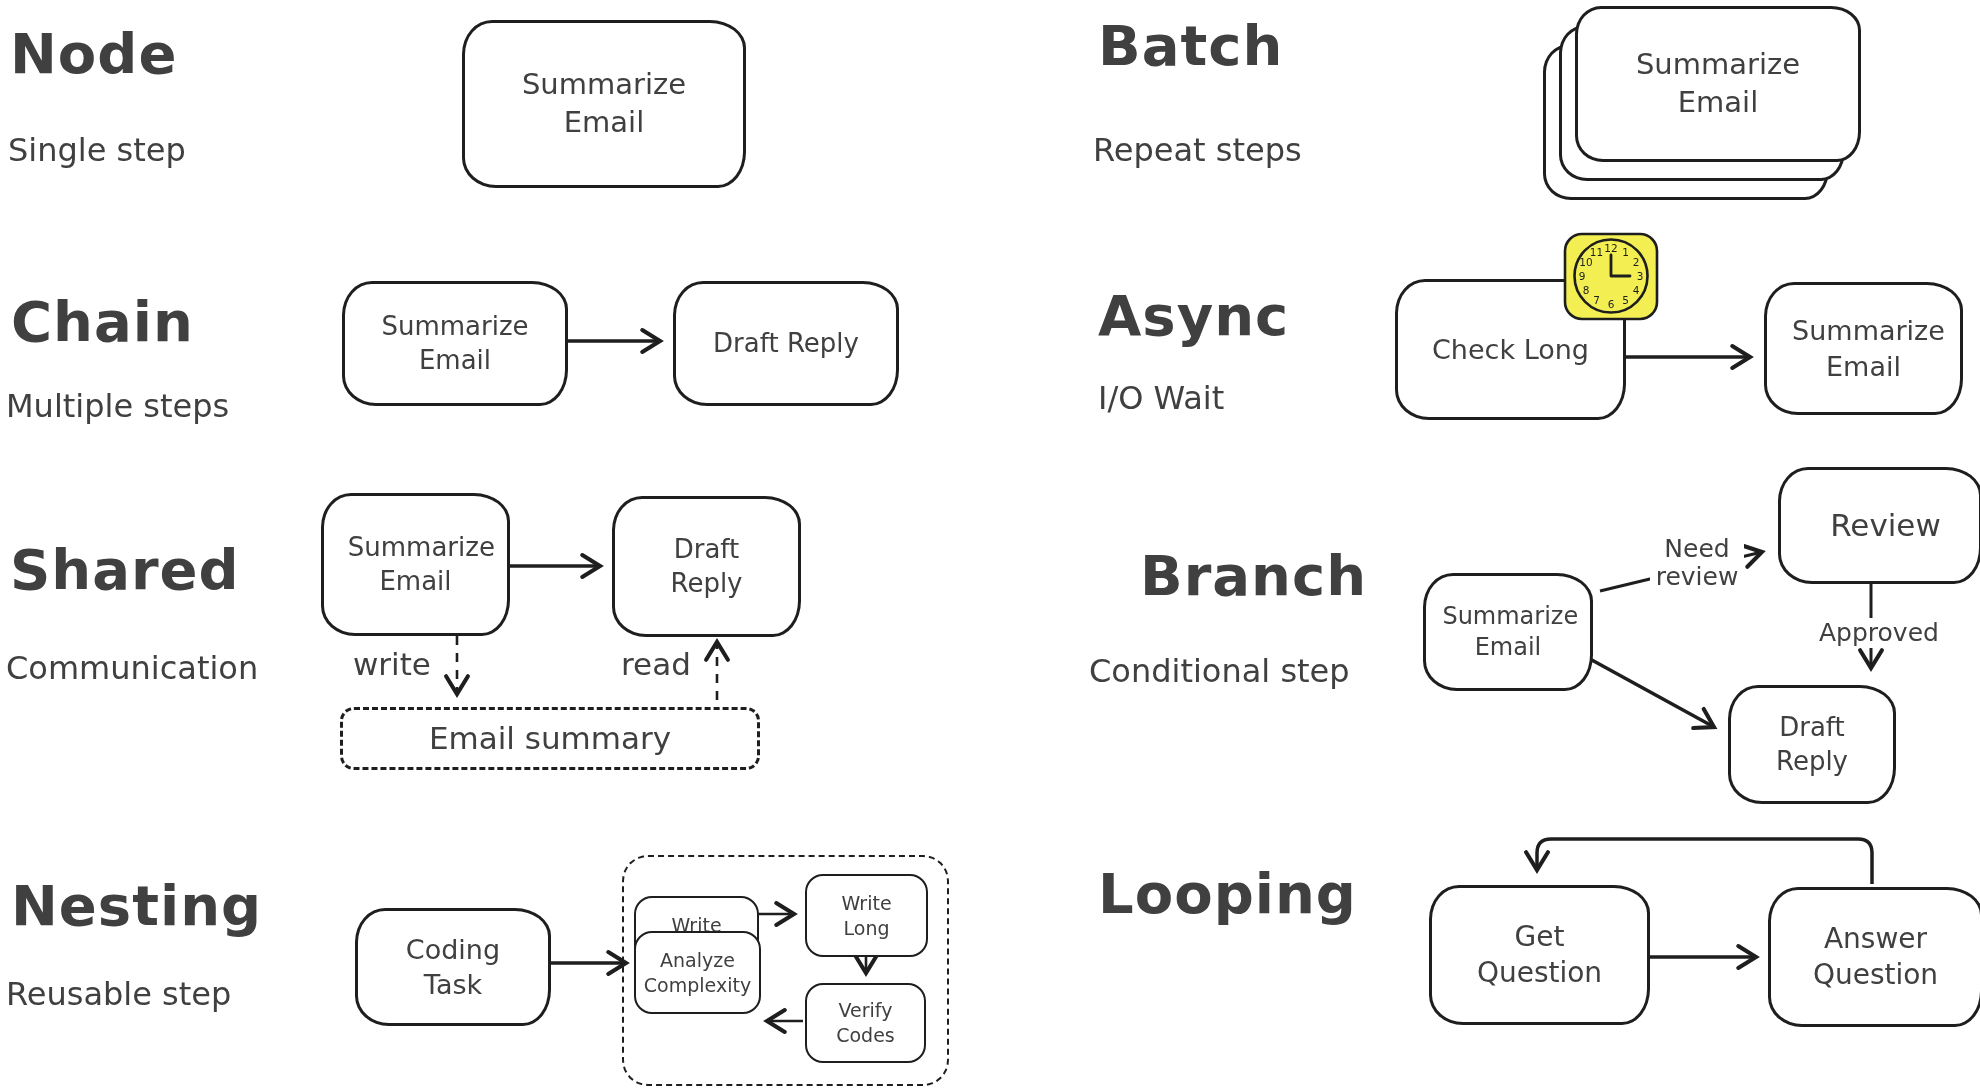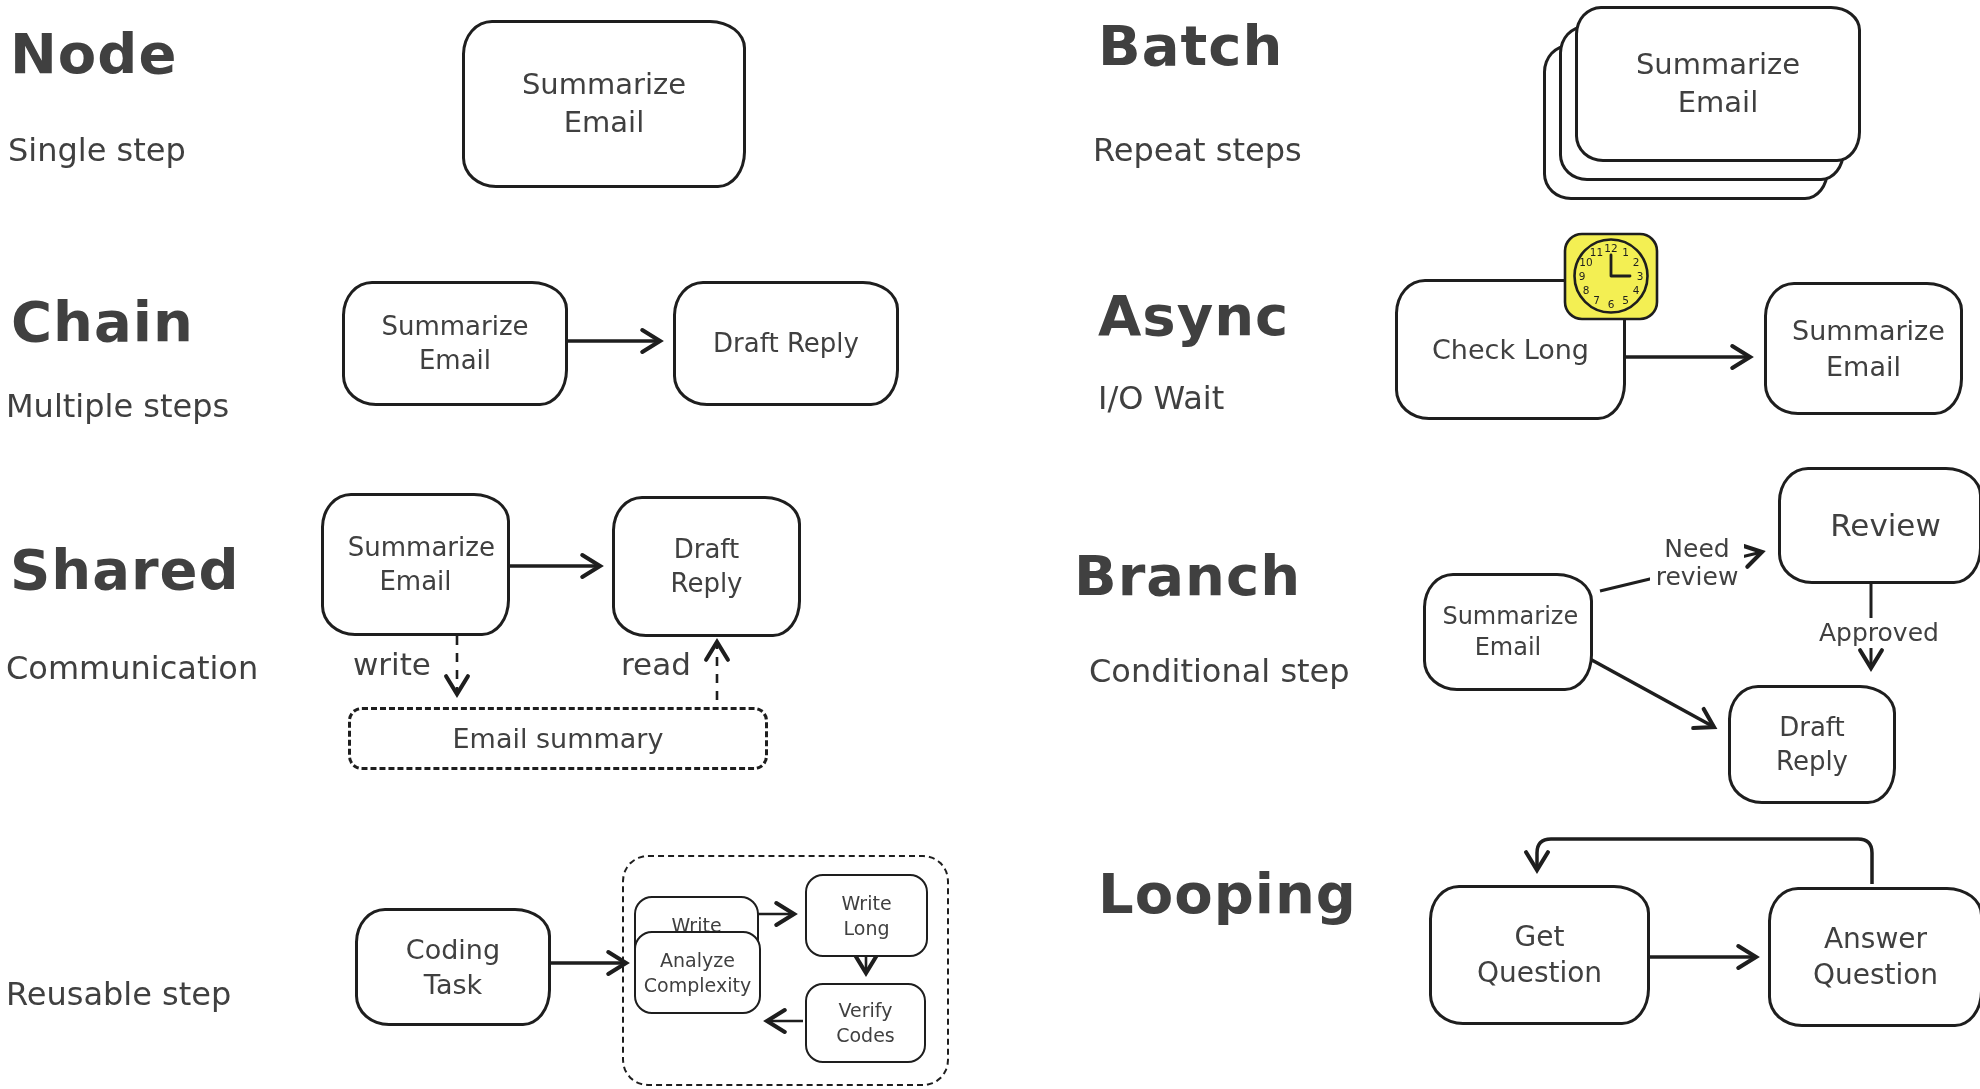--- a/index.html
+++ b/index.html
@@ -108,38 +108,39 @@
   <div class="t" style="left:10px;top:542px;">Shared</div>
   <div class="s" style="left:6px;top:652px;">Communication</div>
   <div class="node" style="left:321px;top:493px;width:183px;height:137px;font-size:26px;">
     <span>Summarize Email</span>
   </div>
   <div class="node" style="left:612px;top:496px;width:183px;height:135px;font-size:26px;">
     <span>Draft Reply</span>
   </div>
   <div class="lbl" style="left:350px;top:646px;font-size:31px;background:transparent;">write</div>
   <div class="lbl" style="left:618px;top:646px;font-size:31px;background:transparent;">read</div>
-  <div class="node dashed" style="left:348px;top:707px;width:414px;height:57px;font-size:27px;border-radius:14px;">
+  <div class="node dashed" style="left:340px;top:707px;width:414px;height:57px;font-size:31px;border-radius:14px;">
     <span style="max-width:95%;">Email summary</span>
   </div>
 
-  <div class="t" style="left:1074px;top:548px;">Branch</div>
+  <div class="t" style="left:1140px;top:548px;">Branch</div>
   <div class="s" style="left:1089px;top:655px;">Conditional step</div>
   <div class="node" style="left:1423px;top:573px;width:164px;height:112px;font-size:24px;">
     <span style="max-width:80%;">Summarize Email</span>
   </div>
   <div class="node" style="left:1778px;top:467px;width:187px;height:111px;font-size:31px;padding-left:11px;">
     <span>Review</span>
   </div>
   <div class="node" style="left:1728px;top:685px;width:162px;height:113px;font-size:26px;">
     <span style="max-width:70%;">Draft Reply</span>
   </div>
   <div class="lbl" style="left:1650px;top:534px;width:88px;font-size:25px;">Need review</div>
   <div class="lbl" style="left:1816px;top:618px;width:110px;font-size:25px;">Approved</div>
 
+  <div class="t" style="left:11px;top:878px;">Nesting</div>
   <div class="s" style="left:6px;top:978px;">Reusable step</div>
   <div class="node" style="left:355px;top:908px;width:190px;height:112px;font-size:27px;">
     <span style="max-width:70%;">Coding Task</span>
   </div>
   <div class="container-dashed" style="left:622px;top:855px;width:323px;height:227px;"></div>
   <div class="node" style="left:634px;top:876px;width:121px;height:79px;font-size:19px;border-width:2.5px;border-radius:18px;margin-top:20px;">
     <span>Write tests</span>
   </div>
   <div class="node" style="left:805px;top:874px;width:119px;height:79px;font-size:19px;border-width:2.5px;border-radius:18px;">
     <span>Write Long</span>

